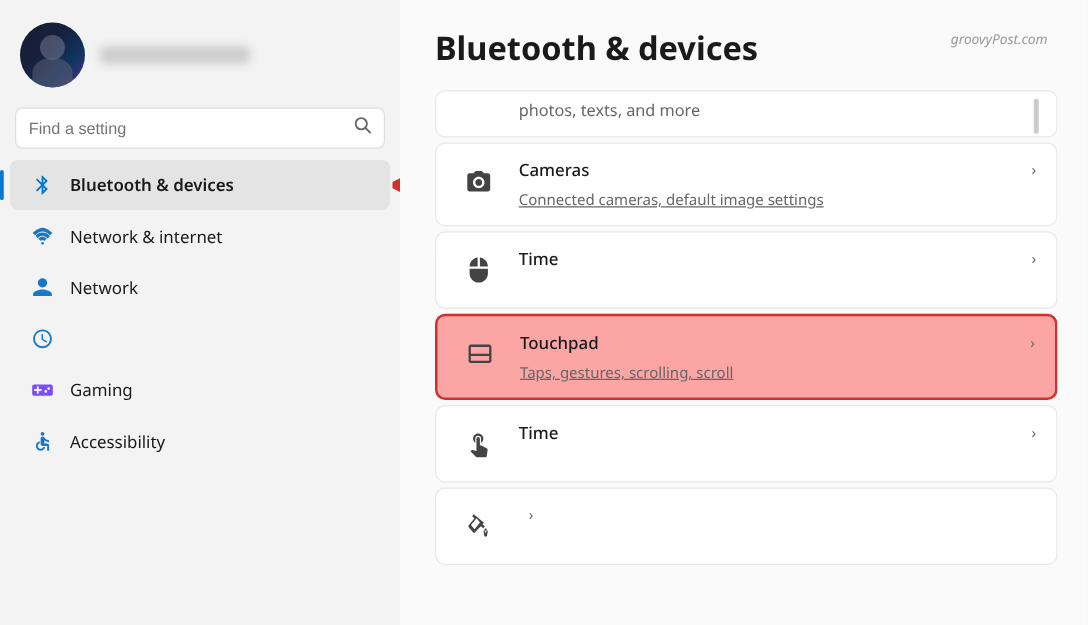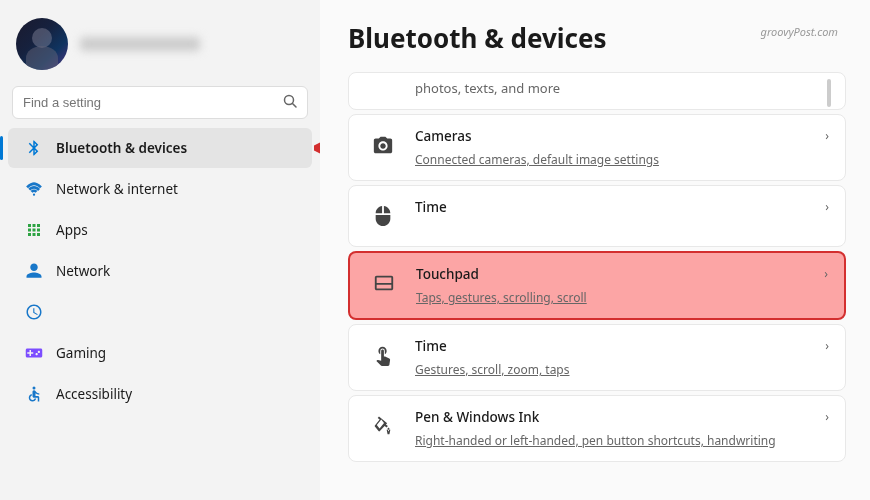--- a/index.html
+++ b/index.html
@@ -289,28 +289,20 @@
     <div class="nav-item">
       <div class="nav-icon">
         <svg width="18" height="18" viewBox="0 0 24 24" fill="#1877c9">
           <path d="M1.5 8.5C5.08 4.92 9.91 3 12 3s6.92 1.92 10.5 5.5L20 11c-2.44-2.44-5.64-3.99-8-3.99S6.44 8.56 4 11L1.5 8.5zm10.5 12.5a1.5 1.5 0 100-3 1.5 1.5 0 000 3zm-4.5-6.5l2.5 2.5a2.83 2.83 0 014 0l2.5-2.5C14.97 13.06 13.56 12.5 12 12.5s-2.97.56-4.5 2zm-3-3l2.5 2.5C8.56 12.44 10.27 11.5 12 11.5s3.44.94 5.5 3l2.5-2.5C17.44 9.06 14.78 8 12 8S6.56 9.06 4.5 11.5z"></path>
         </svg>
       </div>
       <span class="nav-label">Network &amp; internet</span>
     </div>
 
 
-    <div class="nav-item">
-      <div class="nav-icon">
-        <svg width="18" height="18" viewBox="0 0 24 24" fill="#2da343">
-          <path d="M4 8h4V4H4v4zm6 12h4v-4h-4v4zm-6 0h4v-4H4v4zm0-6h4v-4H4v4zm6 0h4v-4h-4v4zm6-10v4h4V4h-4zm-6 4h4V4h-4v4zm6 6h4v-4h-4v4zm0 6h4v-4h-4v4z"></path>
-        </svg>
-      </div>
-      <span class="nav-label">Apps</span>
-    </div>
 
     <div class="nav-item">
       <div class="nav-icon">
         <svg width="18" height="18" viewBox="0 0 24 24" fill="#1877c9">
           <path d="M12 12c2.7 0 5-2.3 5-5s-2.3-5-5-5-5 2.3-5 5 2.3 5 5 5zm0 2c-3.3 0-10 1.7-10 5v2h20v-2c0-3.3-6.7-5-10-5z"></path>
         </svg>
       </div>
       <span class="nav-label">Network</span>
     </div>
 
@@ -394,32 +386,27 @@
     </div>
 
     <div class="settings-item">
       <div class="settings-item-icon">
         <svg width="22" height="22" viewBox="0 0 24 24" fill="#444">
           <path d="M9 11.24V7.5a2.5 2.5 0 015 0v3.74c1.21-.81 2-2.18 2-3.74C16 5.01 13.99 3 11.5 3S7 5.01 7 7.5c0 1.56.79 2.93 2 3.74zm9.84 4.63l-4.54-2.26c-.17-.07-.35-.11-.54-.11H13v-6c0-.83-.67-1.5-1.5-1.5S10 6.67 10 7.5v10.74l-3.43-.72c-.08-.01-.15-.03-.24-.03-.31 0-.59.13-.79.33l-.79.8 4.94 4.94c.27.27.65.44 1.06.44h6.79c.75 0 1.33-.55 1.44-1.28l.75-5.27c.01-.07.02-.14.02-.2 0-.62-.38-1.16-.91-1.38z"></path>
         </svg>
       </div>
       <div class="settings-item-text">
         <div class="settings-item-title">Time</div>
-        <div class="settings-item-subtitle">Gestures, scroll, zoom, taps</div>
       </div>
       <span class="chevron">›</span>
     </div>
 
     <div class="settings-item">
       <div class="settings-item-icon">
         <svg width="22" height="22" viewBox="0 0 24 24" fill="#444">
           <path d="M16.56 8.94L7.62 1.6 6.21 3.25l2.13 1.73-5.2 6.4a1 1 0 000 1.25l4 4.91c.17.21.43.34.71.34.28 0 .54-.13.71-.34L13.79 12l2.13 1.73 1.41-1.65-2.13-1.73 1.36-1.41zm-8.3 5.66l-3.01-3.7 4.84-5.96 3.01 3.7-4.84 5.96zM19 15c0 1-1 3-1 3s-1-2-1-3c0-.55.45-1 1-1s1 .45 1 1zm-2 6h2l1-5h-4l1 5z"></path>
         </svg>
       </div>
-      <div class="settings-item-text">
-        <div class="settings-item-title">Pen &amp; Windows Ink</div>
-        <div class="settings-item-subtitle">Right-handed or left-handed, pen button shortcuts, handwriting</div>
-      </div>
       <span class="chevron">›</span>
     </div>
 
   </div>
 </div>
 
 </body></html>

